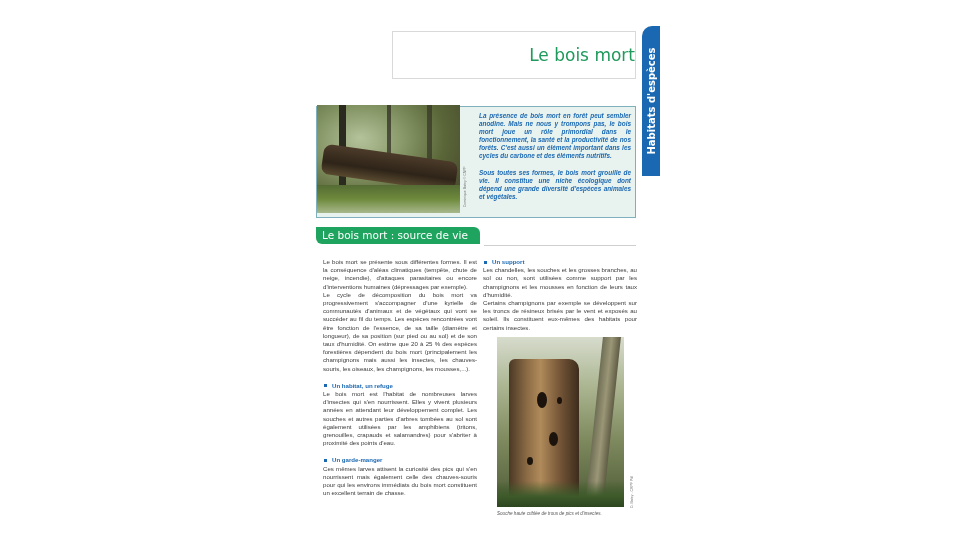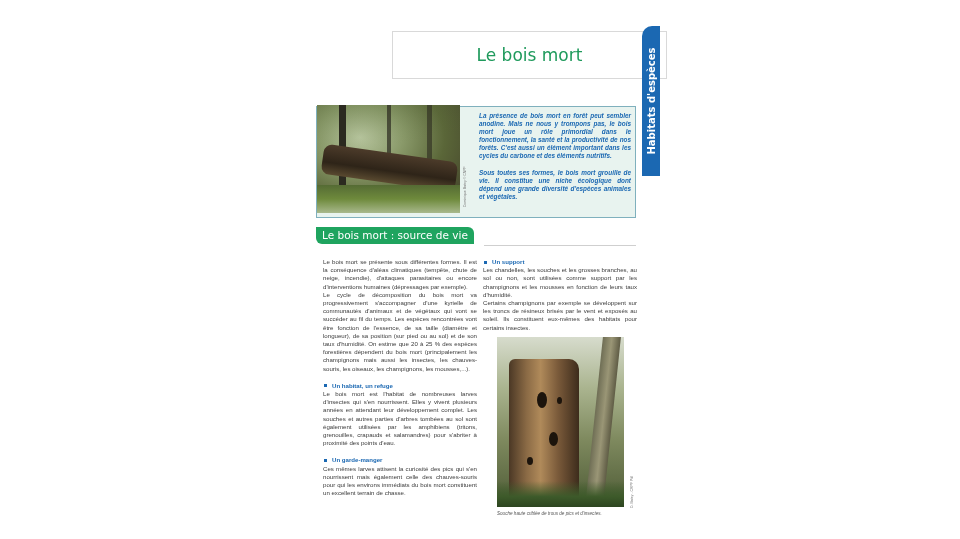--- a/index.html
+++ b/index.html
@@ -9,41 +9,41 @@
     .page { position: absolute; left: 310px; top: 18px; width: 355px; height: 515px; background: #fff; }
 
     
     .logo { position: absolute; left: 6px; top: 8px; width: 72px; height: 58px; text-align: center; }
     .logo svg { display: block; margin: 0 auto; }
     .logo-word { font-family: "DejaVu Sans", sans-serif; font-size: 15px; color: #c8232c; letter-spacing: -0.5px; line-height: 14px; margin-top: -2px; }
     .logo-sub { font-size: 3.6px; color: #b13a3a; line-height: 4.2px; }
     .logo-region { font-size: 3.8px; color: #3a8f3a; font-weight: bold; line-height: 5px; white-space: nowrap; }
 
     
-    .title-box { position: absolute; left: 82px; top: 13px; width: 275px; height: 48px; border: 1px solid #d9d9d9; display: flex; align-items: center; justify-content: center; }
+    .title-box { position: absolute; left: 82px; top: 13px; width: 244px; height: 48px; border: 1px solid #d9d9d9; display: flex; align-items: center; justify-content: flex-end; }
     .title-box span { font-family: "DejaVu Sans", sans-serif; color: #1f9a5c; font-size: 17px; }
 
     
     .side-tab { position: absolute; left: 332px; top: 8px; width: 18px; height: 150px; background: #1b68b2; border-radius: 10px 0 0 0; }
     .side-tab span { position: absolute; left: 50%; top: 50%; transform: translate(-50%, -50%) rotate(-90deg); color: #fff; font-family: "DejaVu Sans", sans-serif; font-weight: bold; font-size: 10px; white-space: nowrap; }
 
     
     .intro-box { position: absolute; left: 6px; top: 88px; width: 320px; height: 112px; background: #e8f3ef; border: 1px solid #7fb0bd; }
     .intro-photo { position: absolute; left: 0; top: -2px; width: 143px; height: 108px; background:
       linear-gradient(170deg, rgba(90,110,60,0.2) 0%, rgba(0,0,0,0) 40%),
       radial-gradient(ellipse at 30% 30%, #b9c7a0 0%, #8a9a6a 30%, #5a6638 60%, #3e3a28 100%); overflow: hidden; }
     .intro-photo .trunk { position: absolute; background: #2b2a20; }
     .intro-photo .log { position: absolute; left: 5px; top: 48px; width: 135px; height: 30px; background: linear-gradient(180deg,#4c3b2a,#2e2418 60%,#5a4a30); transform: rotate(8deg); border-radius: 8px; }
     .intro-photo .ground { position: absolute; left: 0; bottom: 0; width: 100%; height: 28px; background: linear-gradient(180deg, #556b34, #6e8a3c 50%, #a8b88c); }
     .photo-credit-1 { position: absolute; left: 146px; top: 50px; font-size: 3.5px; color: #777; transform: rotate(-90deg); transform-origin: left top; white-space: nowrap; top: 100px; }
     .intro-text { position: absolute; left: 162px; top: 5px; width: 152px; font-size: 6.4px; line-height: 8.1px; color: #1b68b2; font-style: italic; font-weight: bold; text-align: justify; }
     .intro-text p + p { margin-top: 8px; }
 
     
-    .section-header { position: absolute; left: 6px; top: 209px; background: #1fa45f; color: #fff; font-family: "DejaVu Sans", sans-serif; font-size: 10.5px; padding: 2px 6px 3px 6px; border-radius: 0 6px 0 6px; white-space: nowrap; }
+    .section-header { position: absolute; left: 6px; top: 209px; background: #1fa45f; color: #fff; font-family: "DejaVu Sans", sans-serif; font-size: 10.5px; padding: 2px 12px 3px 6px; border-radius: 0 6px 0 6px; white-space: nowrap; }
     .section-rule { position: absolute; left: 174px; top: 227px; width: 152px; height: 1px; background: #cfcfcf; }
 
     
     .col { position: absolute; font-size: 6.1px; line-height: 8.2px; color: #3a3a3a; text-align: justify; }
     .col-left { left: 13px; top: 240px; width: 154px; }
     .col-right { left: 173px; top: 240px; width: 154px; }
     .col p { margin: 0; }
     .subhead { color: #1b68b2; font-weight: bold; margin-top: 9px; display: flex; align-items: center; }
     .subhead:first-child { margin-top: 0; }
     .bullet { display: inline-block; width: 3px; height: 3px; background: #1b68b2; margin: 0 5px 0 1px; }

